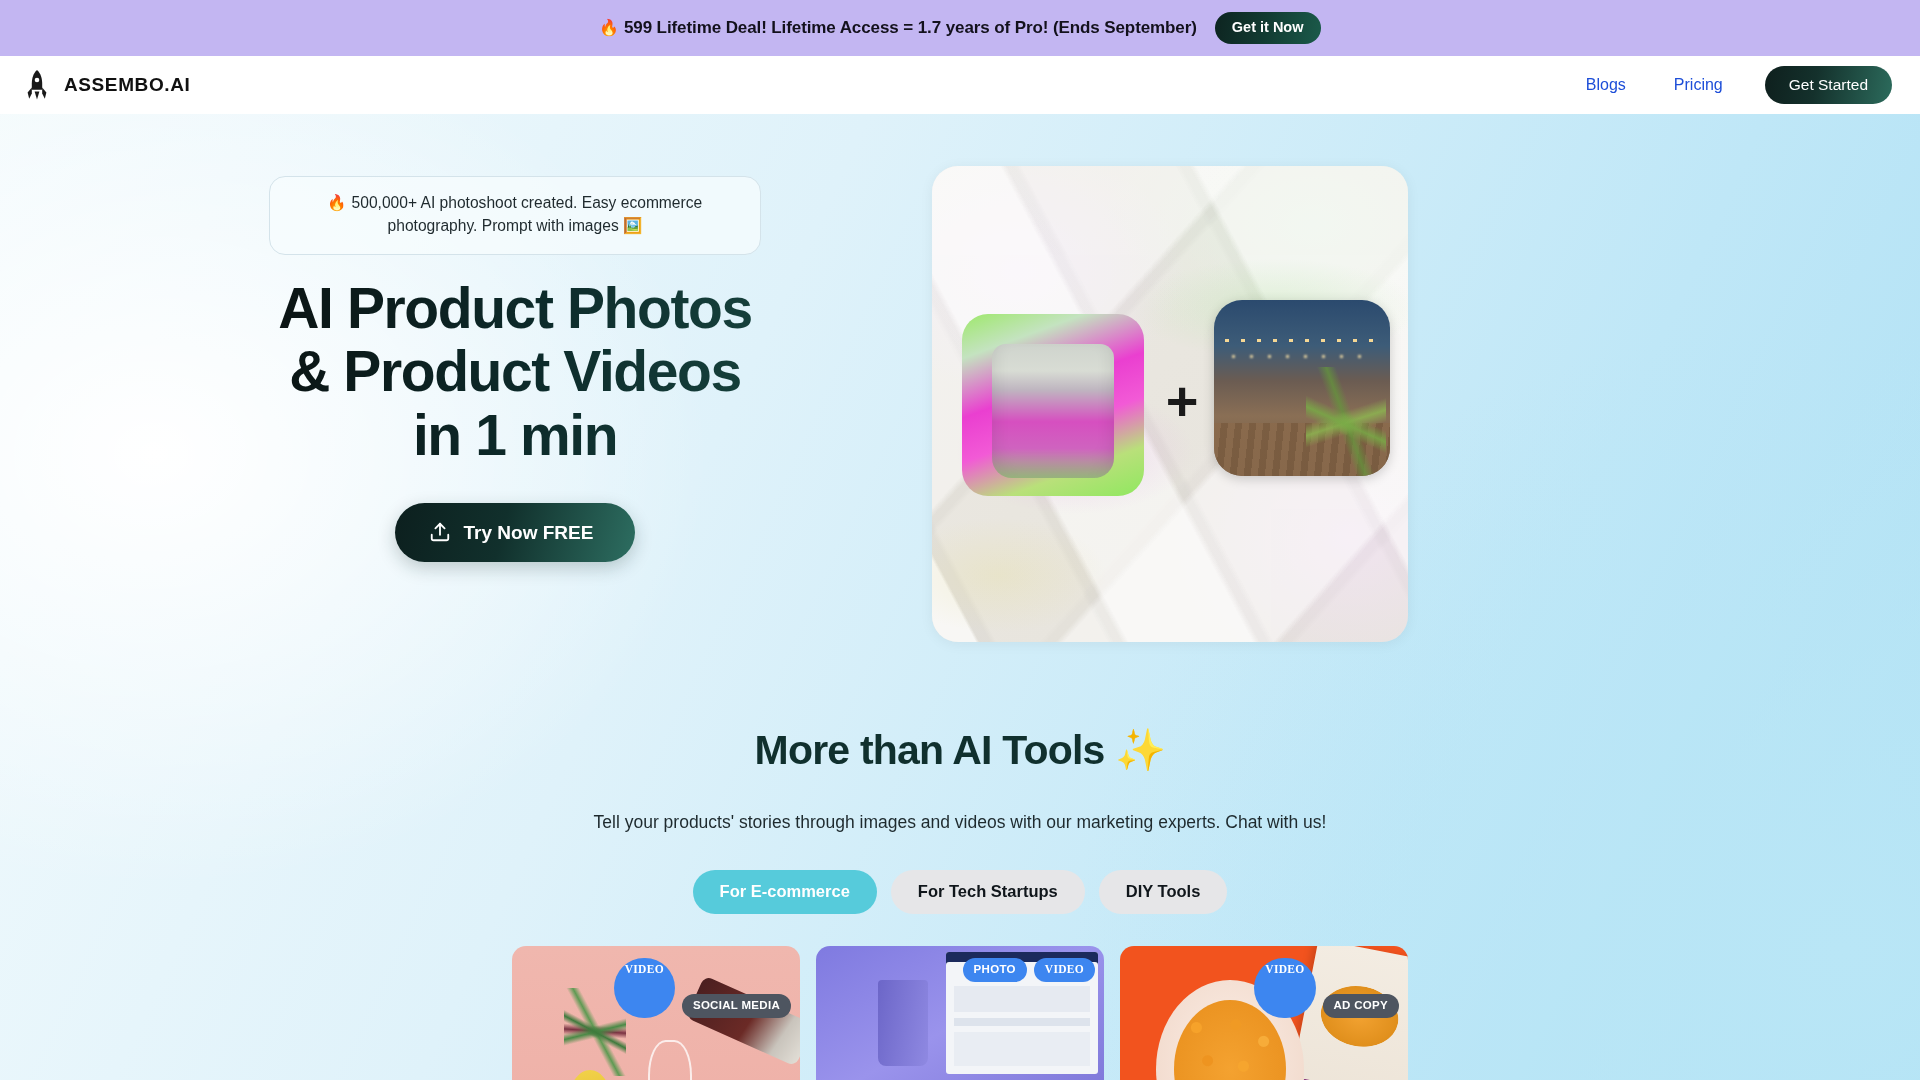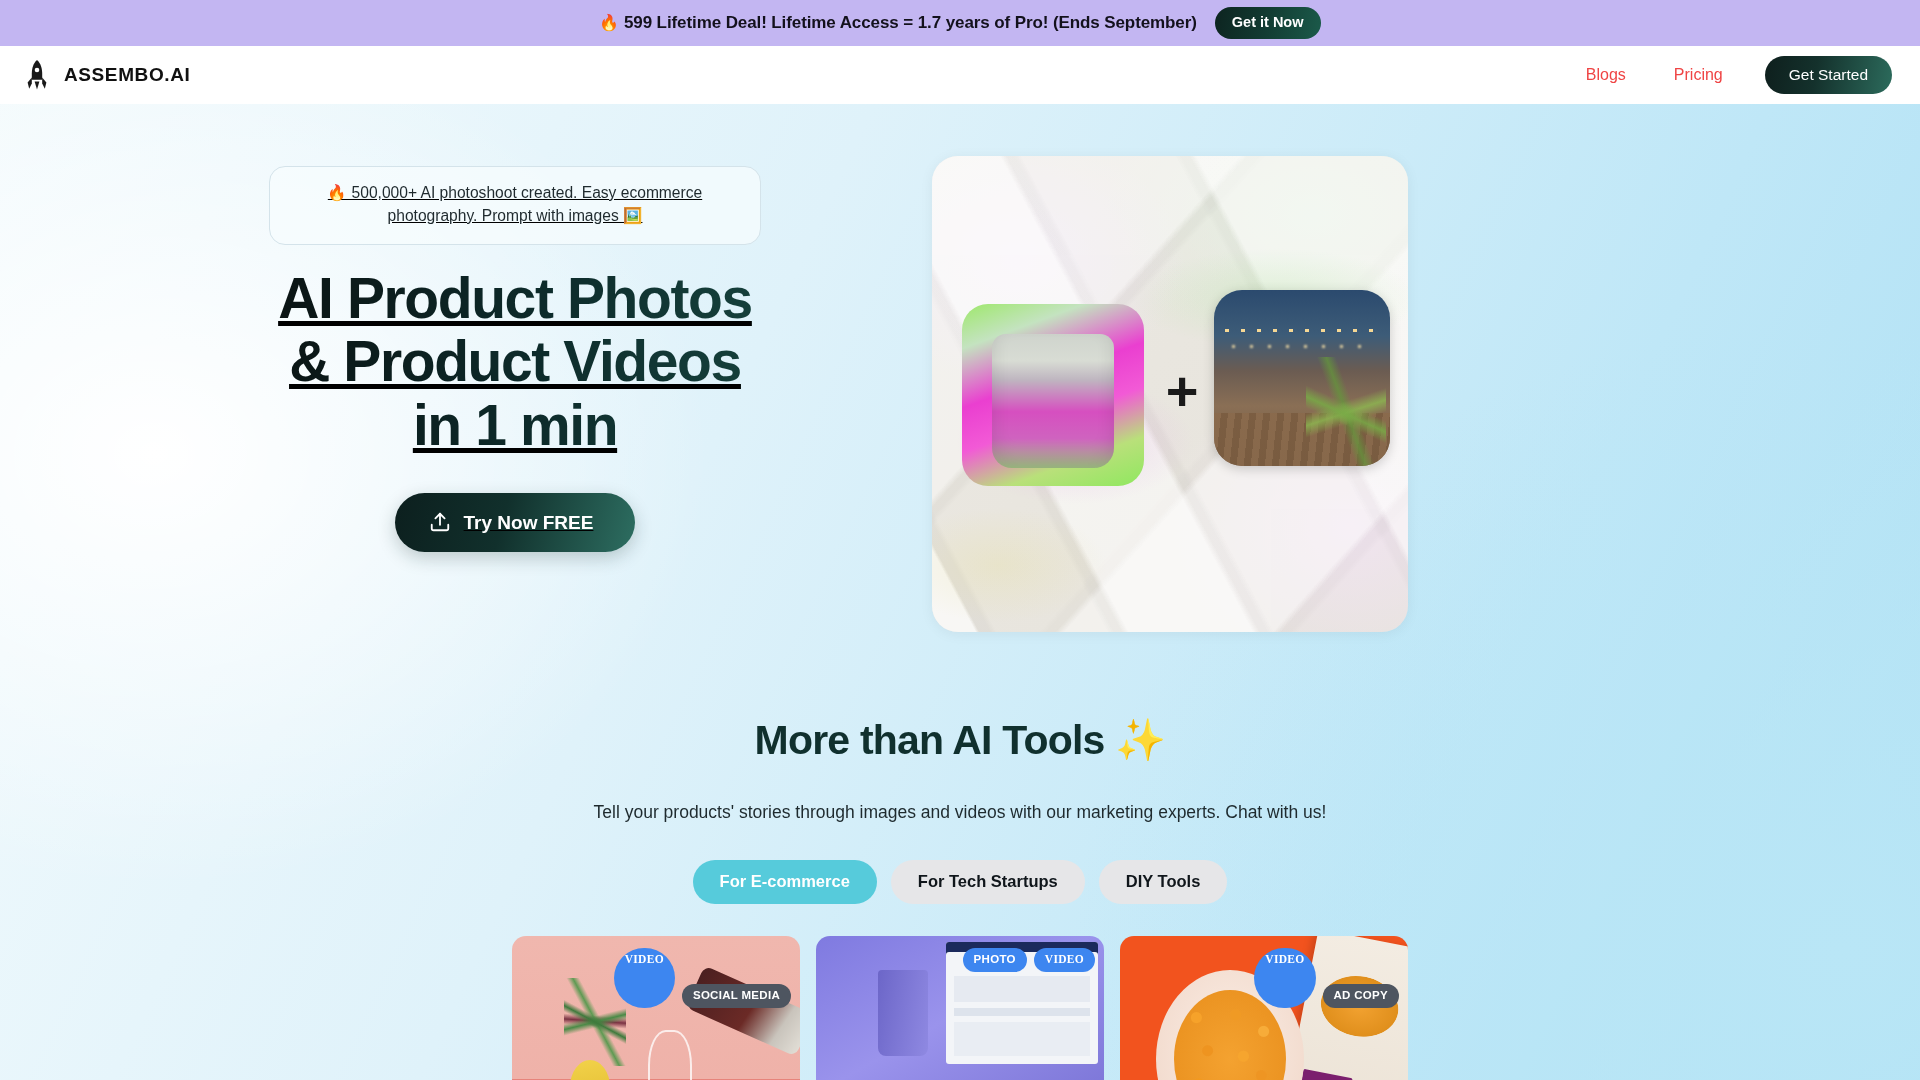--- a/index.html
+++ b/index.html
@@ -12,21 +12,21 @@
   body {
     background:
       radial-gradient(ellipse 900px 700px at 8% 42%, #ffffff 0%, rgba(255,255,255,0) 62%),
       radial-gradient(ellipse 1100px 900px at 96% 88%, #b9e6f6 0%, rgba(185,230,246,0) 70%),
       linear-gradient(115deg, #f4fbfd 0%, #dff2fa 38%, #bfe7f7 75%, #ade0f4 100%);
     position: relative;
   }
 
   
   .promo-banner {
-    height: 46px;
+    height: 56px;
     background: #c3b6f2;
     display: flex;
     align-items: center;
     justify-content: center;
     gap: 18px;
     position: relative;
     z-index: 30;
   }
   .promo-text {
     font-size: 17px;
@@ -64,21 +64,21 @@
   .rocket-icon { width: 22px; height: 30px; display: block; }
   .brand-name {
     font-size: 19px;
     font-weight: 700;
     color: #111111;
     letter-spacing: 0.6px;
   }
   .nav { display: flex; align-items: center; gap: 0; }
   .nav-link {
     font-size: 16px;
-    color: #ef4444;
+    color: #1d4ed8;
     text-decoration: none;
     padding: 8px 24px;
     cursor: pointer;
     white-space: nowrap;
   }
   .nav-cta {
     margin-left: 18px;
     background: linear-gradient(100deg, #0e1f1d 0%, #14312c 40%, #2c6b5c 100%);
     color: #fff;
     font-size: 15.5px;
@@ -89,21 +89,20 @@
     line-height: 1;
     white-space: nowrap;
   }
 
   
   .hero {
     display: flex;
     align-items: flex-start;
     padding: 52px 0 0 0;
     position: relative;
-    text-decoration: underline;
   }
   .hero-left {
     width: 930px;
     padding-left: 100px;
     display: flex;
     flex-direction: column;
     align-items: center;
   }
   .hero-badge {
     width: 492px;

